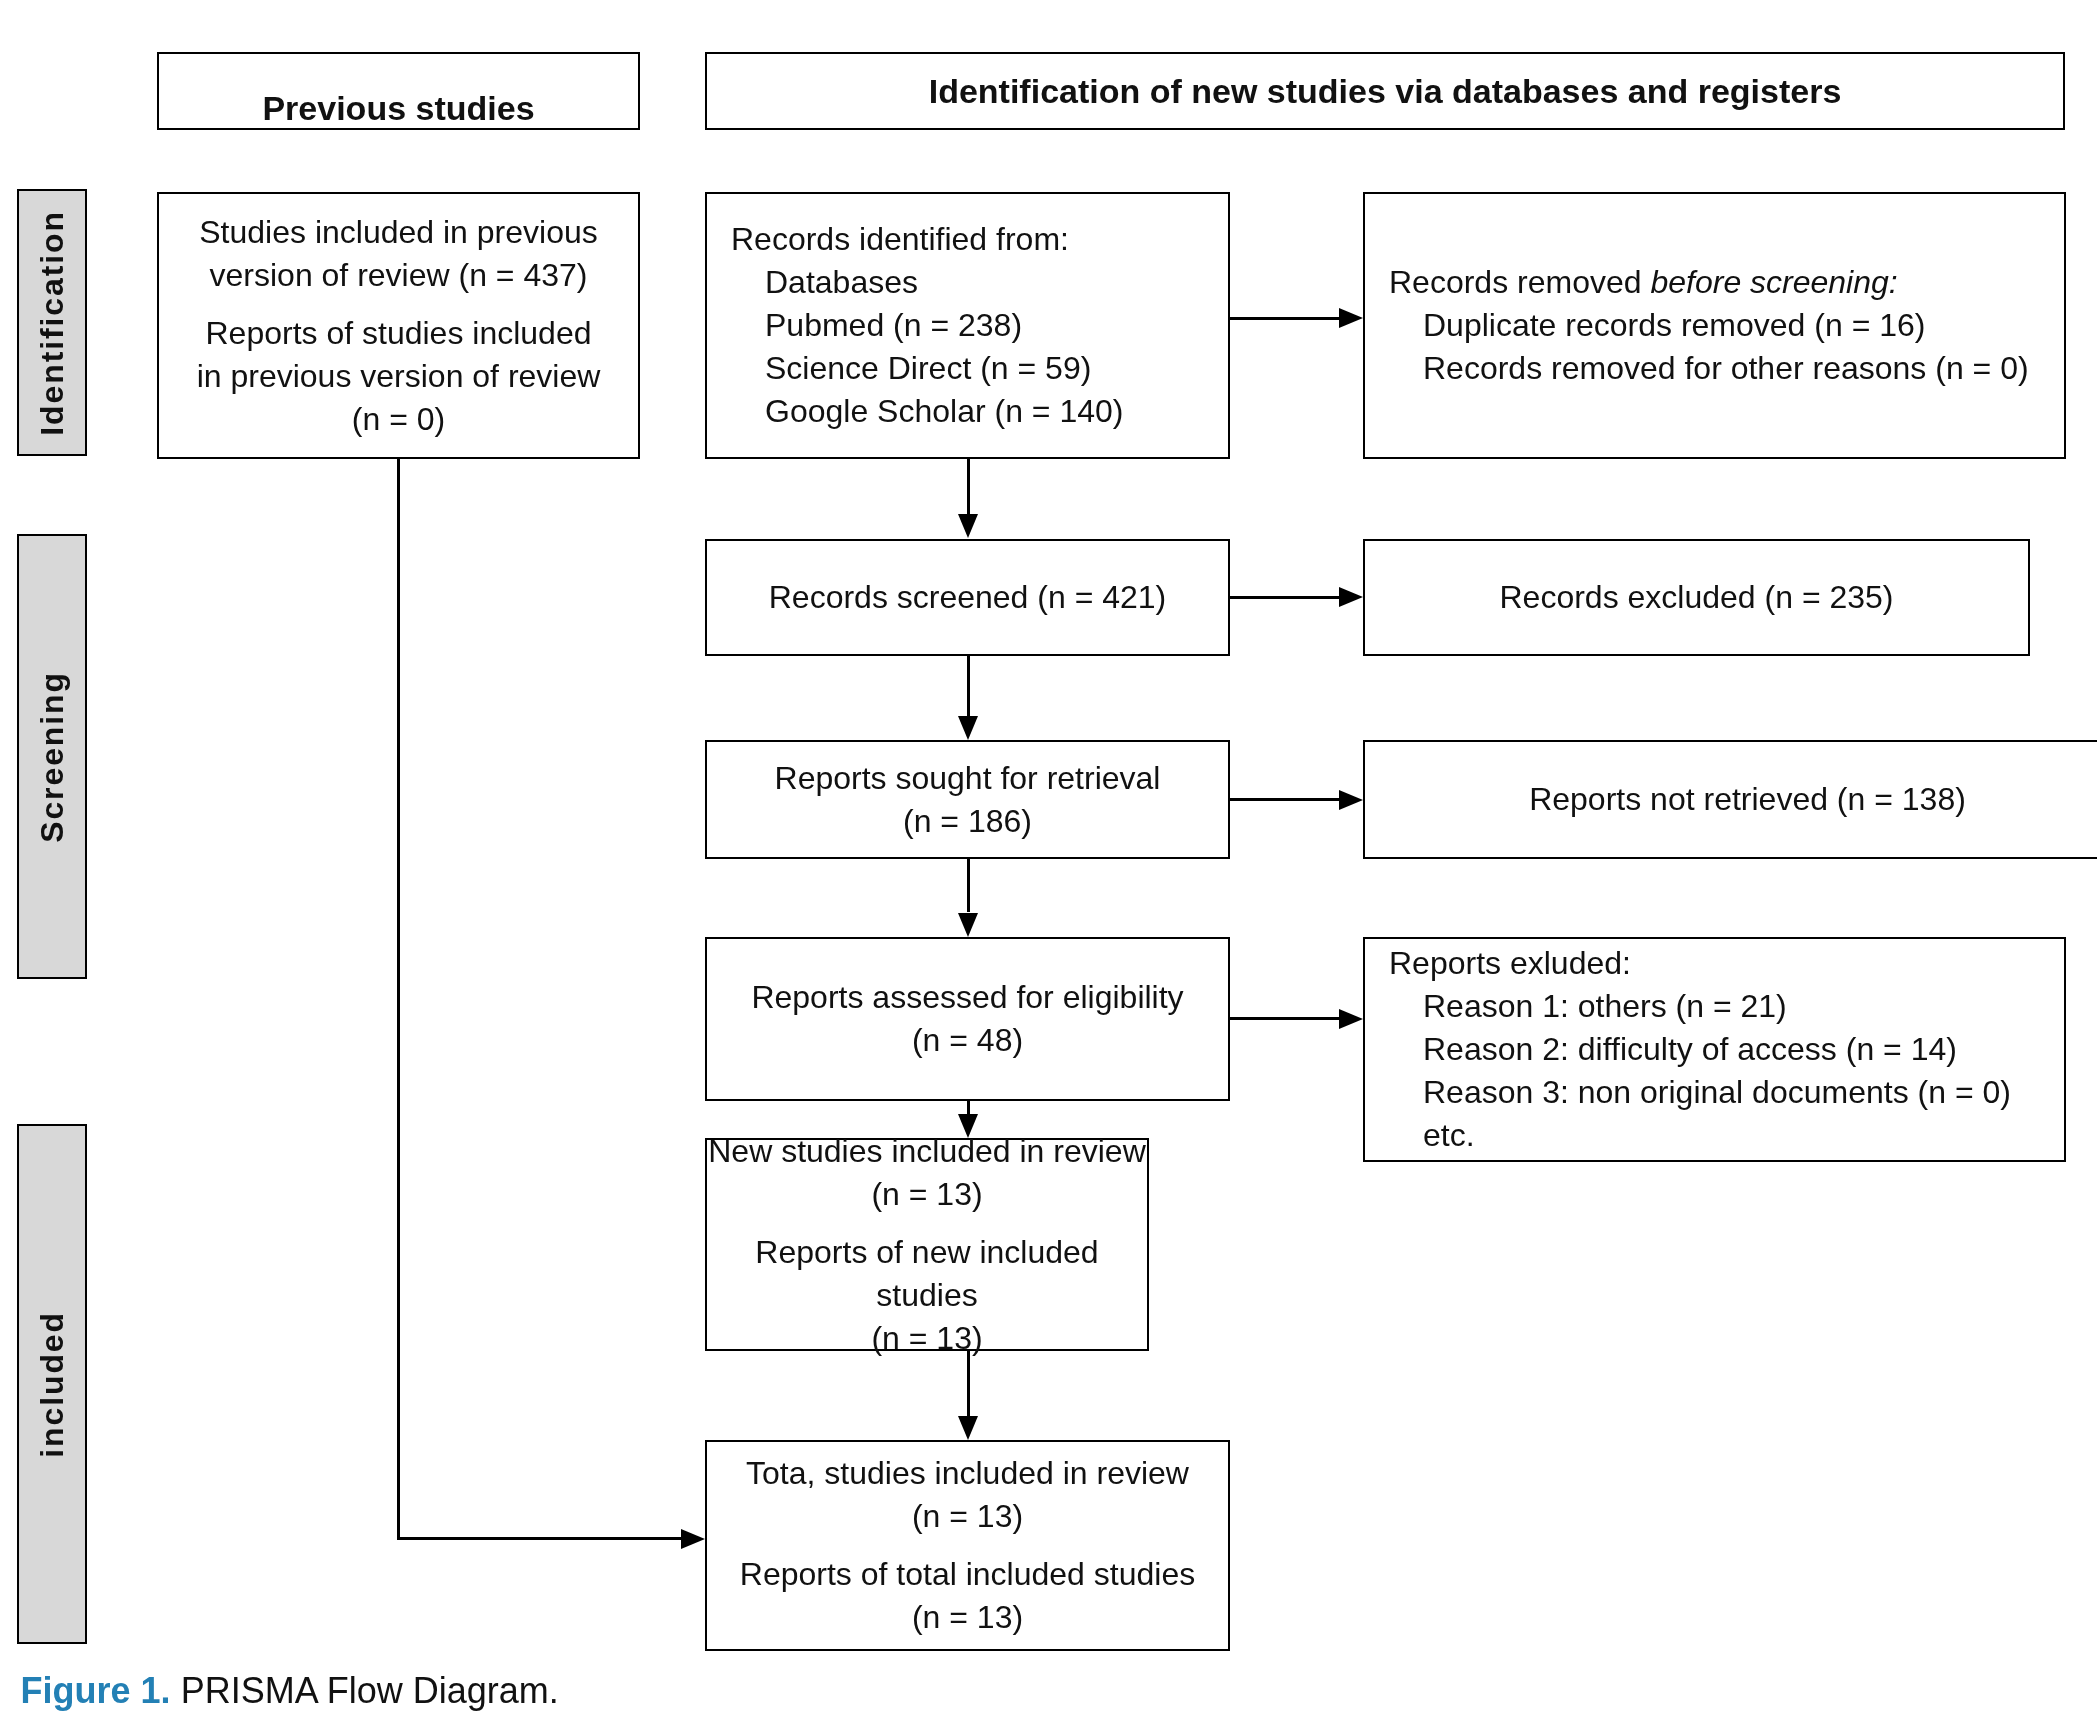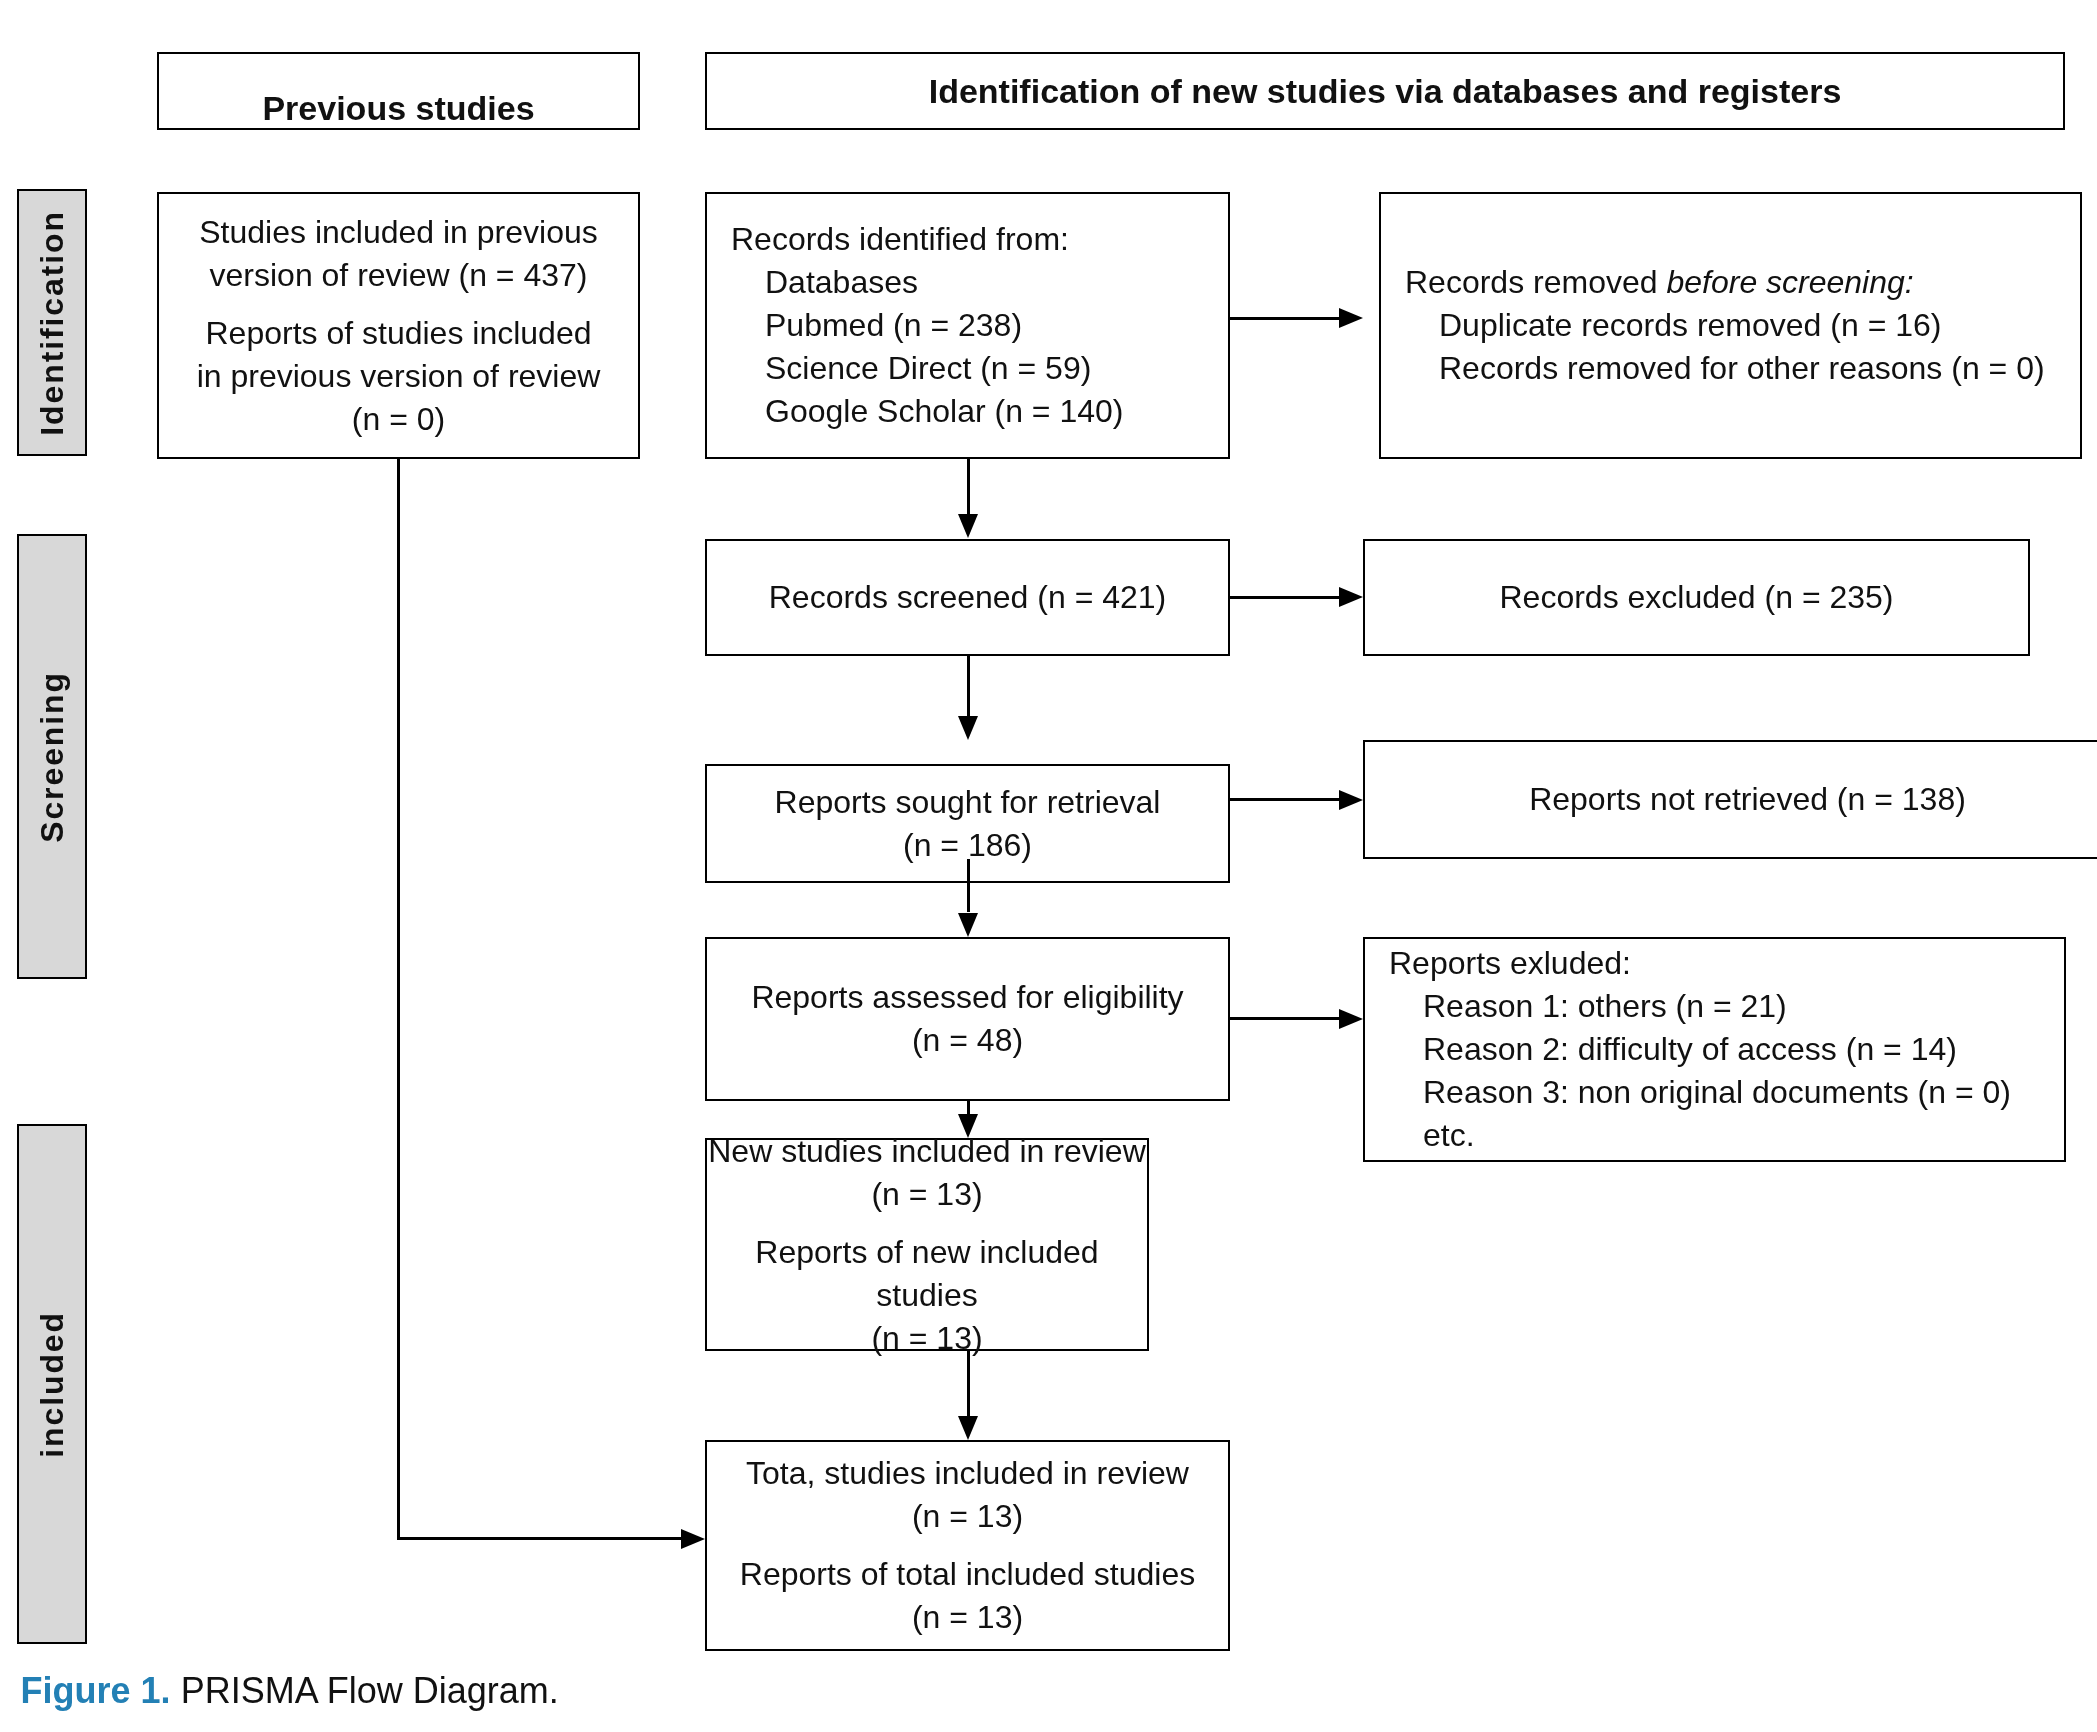--- a/index.html
+++ b/index.html
@@ -73,34 +73,34 @@
   </div>
 
   <div class="box leftpad" style="left:705px;top:192px;width:525px;height:267px;">
     <div>Records identified from:</div>
     <div class="indent">Databases</div>
     <div class="indent">Pubmed (n = 238)</div>
     <div class="indent">Science Direct (n = 59)</div>
     <div class="indent">Google Scholar (n = 140)</div>
   </div>
 
-  <div class="box leftpad" style="left:1363px;top:192px;width:703px;height:267px;margin-left:16px;">
+  <div class="box leftpad" style="left:1363px;top:192px;width:703px;height:267px;">
     <div><span>Records removed </span><em>before screening:</em></div>
     <div class="indent">Duplicate records removed (n = 16)</div>
     <div class="indent">Records removed for other reasons (n = 0)</div>
   </div>
 
   <div class="box center" style="left:705px;top:539px;width:525px;height:117px;">
     <div>Records screened (n = 421)</div>
   </div>
   <div class="box center" style="left:1363px;top:539px;width:667px;height:117px;">
     <div>Records excluded (n = 235)</div>
   </div>
 
-  <div class="box center" style="left:705px;top:764px;width:525px;height:119px;">
+  <div class="box center" style="left:705px;top:740px;width:525px;height:119px;">
     <div>Reports sought for retrieval</div>
     <div>(n = 186)</div>
   </div>
   <div class="box center" style="left:1363px;top:740px;width:769px;height:119px;">
     <div>Reports not retrieved (n = 138)</div>
   </div>
 
   <div class="box center" style="left:705px;top:937px;width:525px;height:164px;">
     <div>Reports assessed for eligibility</div>
     <div>(n = 48)</div>

